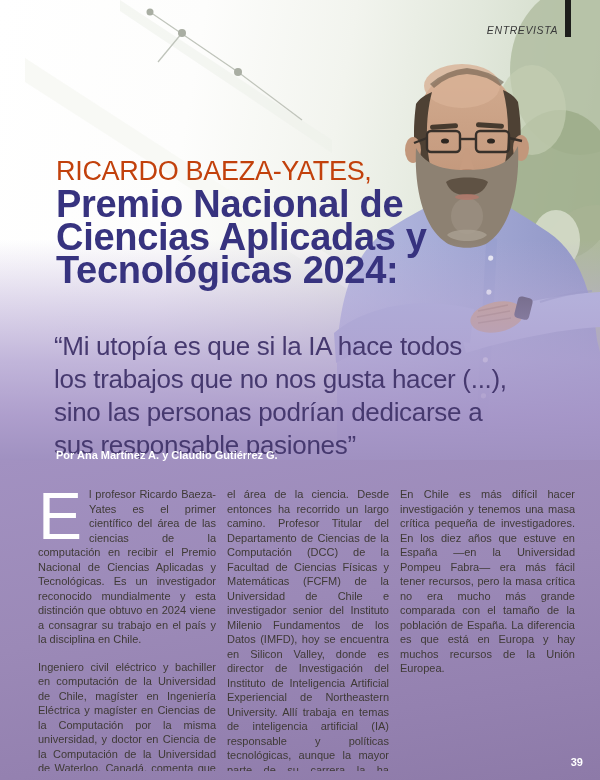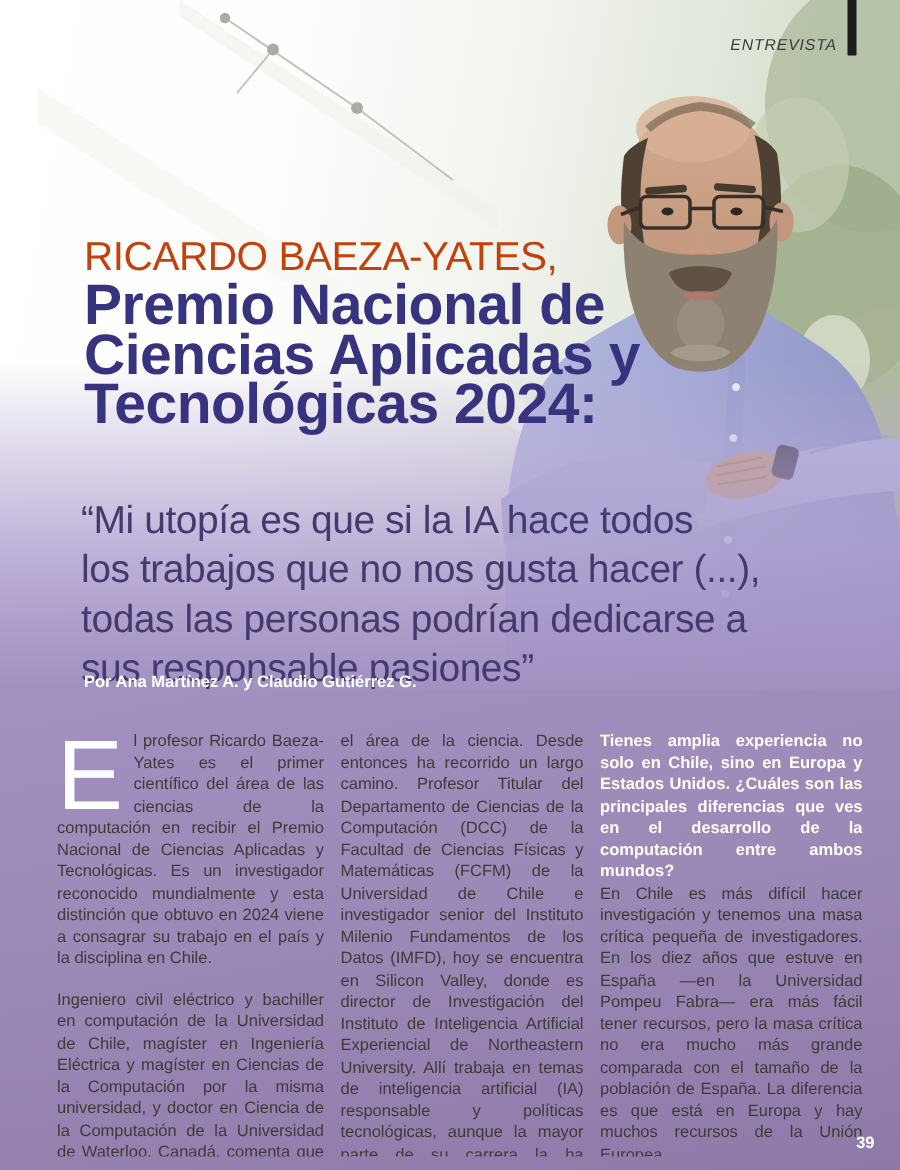--- a/index.html
+++ b/index.html
@@ -202,35 +202,34 @@
   <div class="headline">
     <div class="name">RICARDO BAEZA-YATES,</div>
     <div class="award">Premio Nacional de</div>
     <div class="award">Ciencias Aplicadas y</div>
     <div class="award">Tecnológicas 2024:</div>
   </div>
 
   <div class="pullquote">
     <div>“Mi utopía es que si la IA hace todos</div>
     <div>los trabajos que no nos gusta hacer (...),</div>
-    <div>todas las personas podrían dedicarse a</div>
+    <div>sino las personas podrían dedicarse a</div>
     <div>sus responsable pasiones”</div>
   </div>
 
   <div class="byline">Por Ana Martínez A. y Claudio Gutiérrez G.</div>
 
   <div class="columns">
     <div class="col col1">
       <p lang="es"><span class="dropcap">E</span><span>l profesor Ricardo Baeza-Yates es el primer científico del área de las ciencias de la computación en recibir el Premio Nacional de Ciencias Aplicadas y Tecnológicas. Es un investigador reconocido mundialmente y esta distinción que obtuvo en 2024 viene a consagrar su trabajo en el país y la disciplina en Chile.</span></p>
       <p lang="es" class="p2">Ingeniero civil eléctrico y bachiller en computación de la Universidad de Chile, magíster en Ingeniería Eléctrica y magíster en Ciencias de la Computación por la misma universidad, y doctor en Ciencia de la Computación de la Universidad de Waterloo, Canadá, comenta que fue su paso por Beauchef el que lo inspiró a seguir</p>
     </div>
     <div class="col col2">
       <p lang="es">el área de la ciencia. Desde entonces ha recorrido un largo camino. Profesor Titular del Departamento de Ciencias de la Computación (DCC) de la Facultad de Ciencias Físicas y Matemáticas (FCFM) de la Universidad de Chile e investigador senior del Instituto Milenio Fundamentos de los Datos (IMFD), hoy se encuentra en Silicon Valley, donde es director de Investigación del Instituto de Inteligencia Artificial Experiencial de Northeastern University. Allí trabaja en temas de inteligencia artificial (IA) responsable y políticas tecnológicas, aunque la mayor parte de su carrera la ha desarrollado en las áreas de algoritmos, recuperación de la información y minería de datos.</p>
     </div>
     <div class="col col3">
-      <p class="question">Tienes amplia experiencia no solo en Chile, sino en Europa y Estados Unidos. ¿Cuáles son las principales diferencias que ves en el desarrollo de la computación entre ambos mundos?</p>
       <p lang="es">En Chile es más difícil hacer investigación y tenemos una masa crítica pequeña de investigadores. En los diez años que estuve en España —en la Universidad Pompeu Fabra— era más fácil tener recursos, pero la masa crítica no era mucho más grande comparada con el tamaño de la población de España. La diferencia es que está en Europa y hay muchos recursos de la Unión Europea.</p>
     </div>
   </div>
 
   <div class="pagenum">39</div>
 
 </div>
 
 </body></html>

